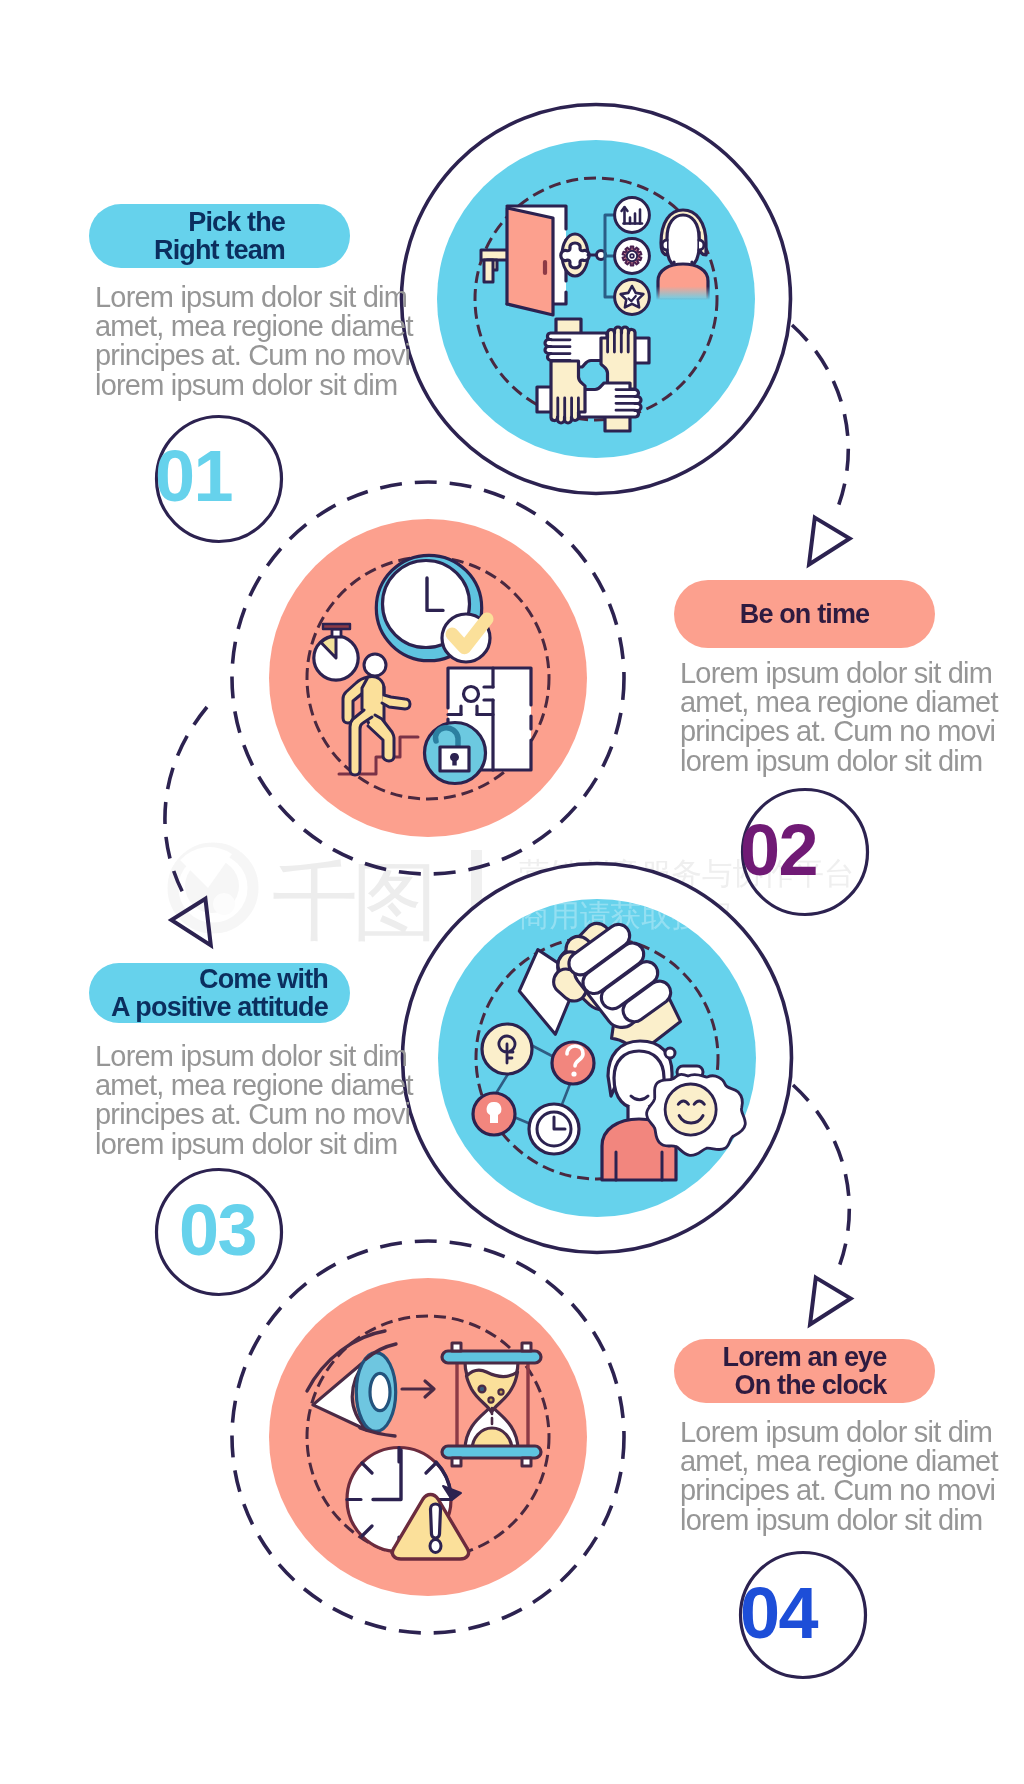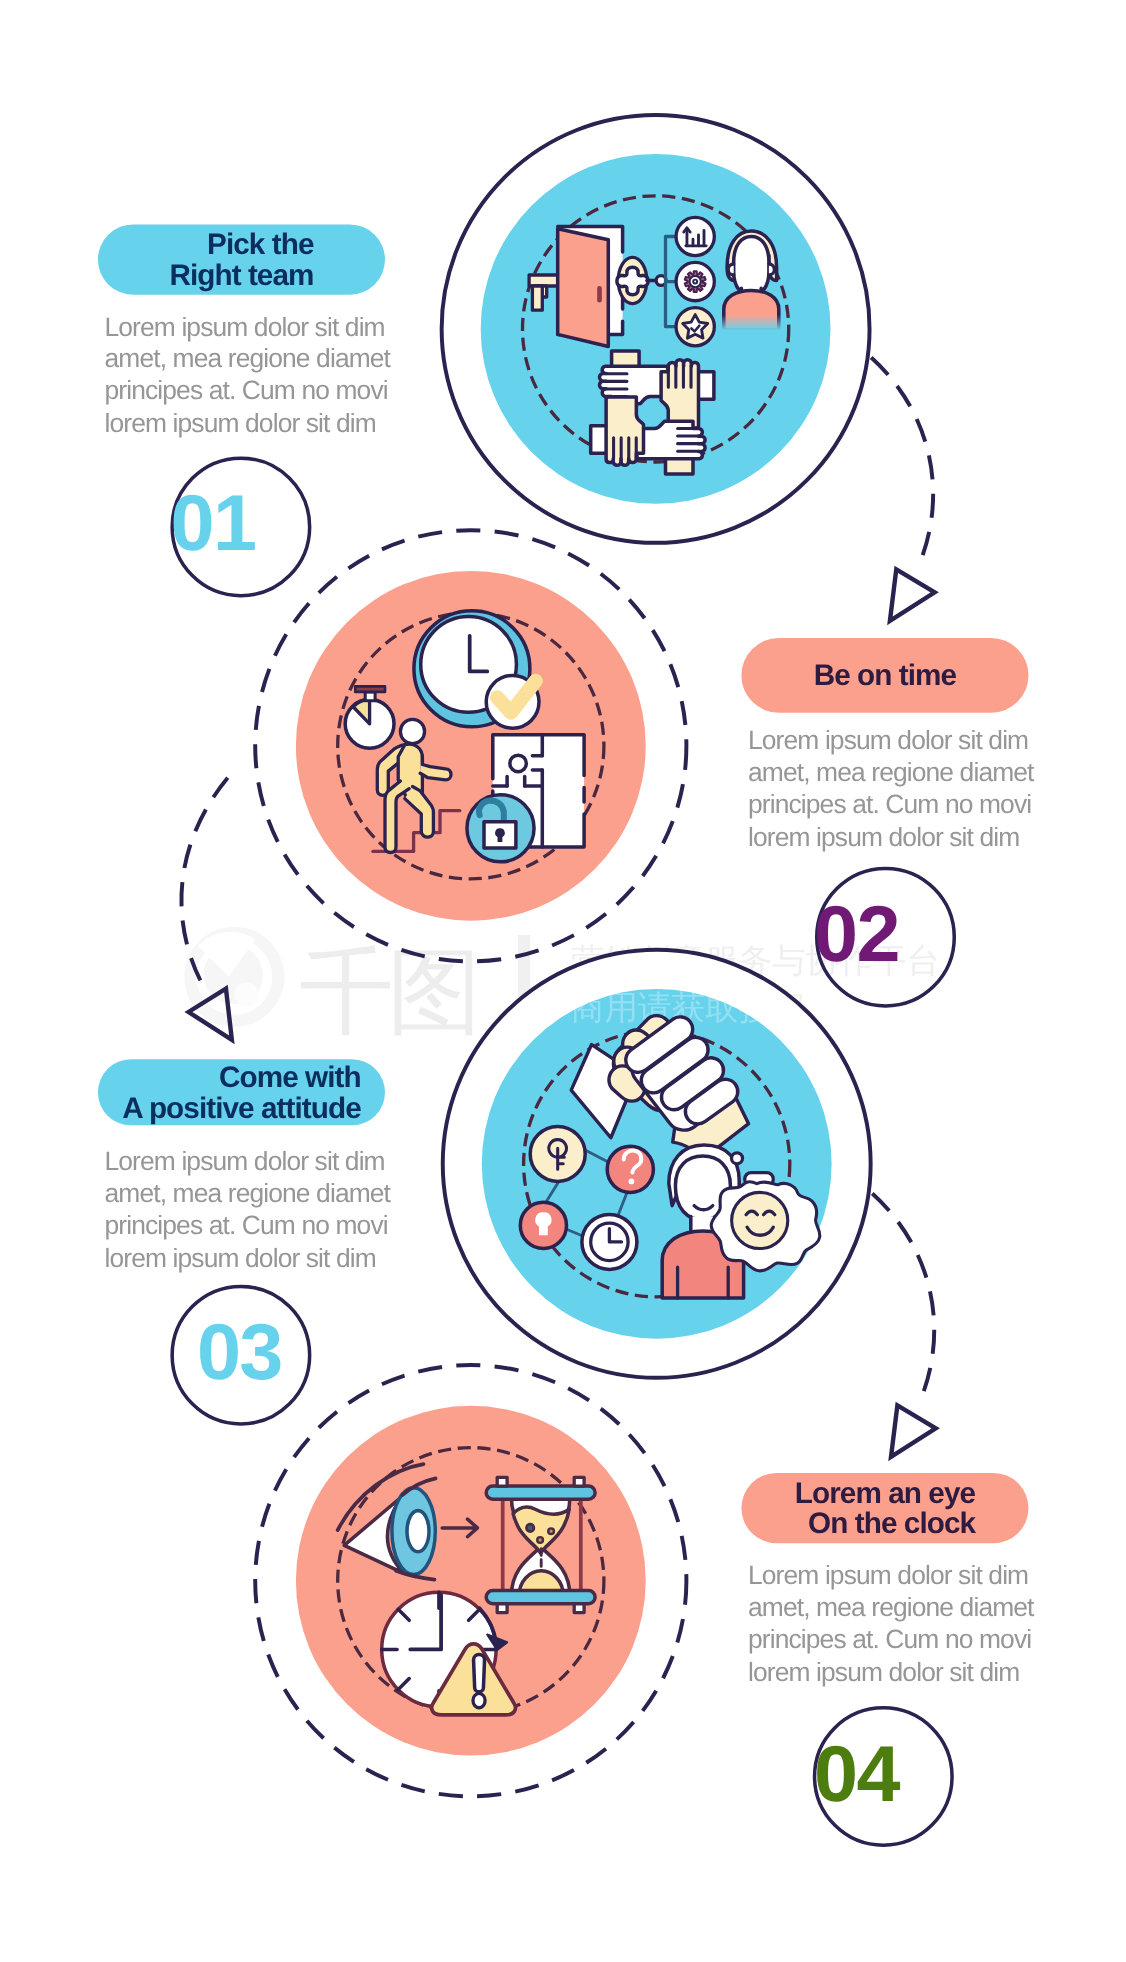--- a/index.html
+++ b/index.html
@@ -4,21 +4,21 @@
 <title>Infographic</title>
 <style>
   html,body{margin:0;padding:0;background:#fff;}
   body{width:1024px;height:1784px;overflow:hidden;
        font-family:"Liberation Sans",sans-serif;position:relative;}
   .stage{position:absolute;left:0;top:0;width:1024px;height:1784px;background:#fff;}
   svg.layer{position:absolute;left:0;top:0;width:1024px;height:1784px;overflow:visible;}
   .pill{position:absolute;display:flex;align-items:center;justify-content:center;
         border-radius:999px;text-align:right;font-weight:bold;line-height:28px;
         font-size:27px;letter-spacing:-0.85px;}
-  .para{position:absolute;color:#969696;font-size:24px;line-height:29.2px;
+  .para{position:absolute;color:#969696;font-size:29px;line-height:29.2px;
         letter-spacing:-0.8px;white-space:pre;}
   .pill{white-space:pre;}
   .numtxt{position:absolute;font-weight:bold;font-size:72px;letter-spacing:-1.5px;
           text-align:left;line-height:57px;}
 </style>
 </head>
 <body>
 
 <div class="stage">
 
@@ -325,15 +325,15 @@
   <div class="pill" id="pill3" style="left: 674px; top: 1339px; width: 261px; height: 64px; background: rgb(252, 160, 142); color: rgb(46, 27, 64);">Lorem an eye
 On the clock</div>
   <div class="para" id="para3" style="left:680px;top:1418px;width:260px;">Lorem ipsum dolor sit dim
 amet, mea regione diamet
 principes at. Cum no movi
 lorem ipsum dolor sit dim</div>
 
   <div class="numtxt" style="left:155px;top:448px;width:126px;color:#66D2EC;">01</div>
   <div class="numtxt" style="left:740px;top:822px;width:126px;color:#701a75;">02</div>
   <div class="numtxt" style="left:155px;top:1202px;width:126px;color:#66D2EC;margin-left:24px;">03</div>
-  <div class="numtxt" style="left:740px;top:1585px;width:126px;color:#4d7c0f;">04</div>
+  <div class="numtxt" style="left:740px;top:1585px;width:126px;color:#1d4ed8;">04</div>
 
 </div>
 
 </body></html>

